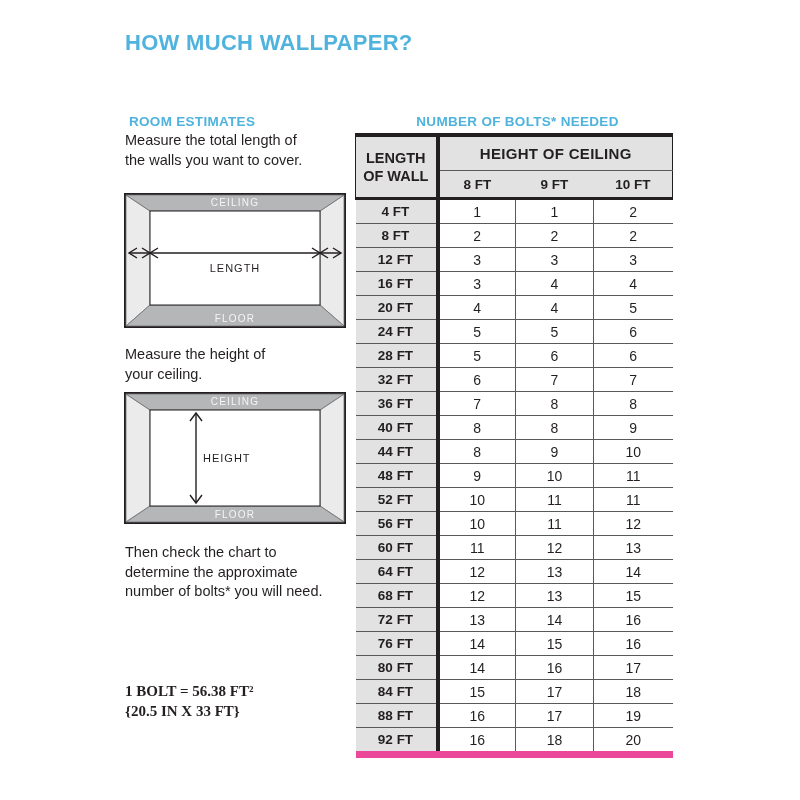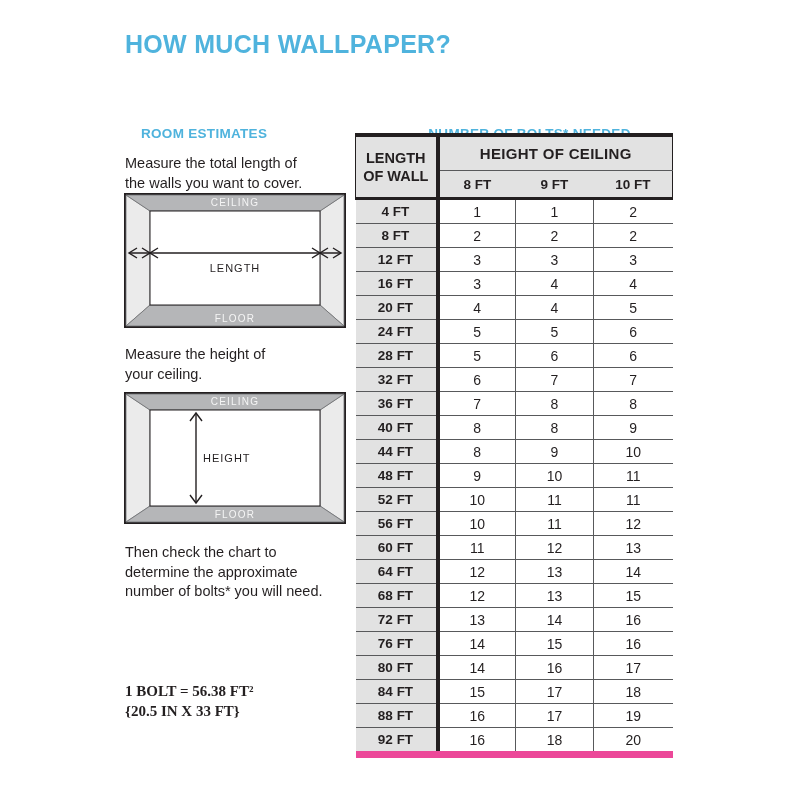--- a/index.html
+++ b/index.html
@@ -7,36 +7,36 @@
     position: relative;
     width: 800px;
     height: 800px;
     background: #ffffff;
     font-family: "Liberation Sans", "DejaVu Sans", sans-serif;
     color: var(--text);
     overflow: hidden;
   }
   .title {
     position: absolute; left: 125px; top: 30px; margin: 0;
-    font-size: 25px; font-weight: bold; letter-spacing: 0.3px;
+    font-size: 22px; font-weight: bold; letter-spacing: 0.3px;
     color: var(--accent);
   }
   .section-heading {
-    position: absolute; margin: 16px;
+    position: absolute; margin: 4px;
     font-size: 13.5px; font-weight: bold; letter-spacing: 0.3px;
     color: var(--accent);
   }
   #room-estimates-heading { left: 125px; top: 110px; }
   #table-heading { left: 355px; top: 110px; width: 317px; text-align: center; }
   .para {
     position: absolute; margin: 0; left: 125px; width: 235px;
     font-size: 14.5px; line-height: 19.5px; color: var(--text);
     white-space: pre-line;
   }
-  #para1 { top: 154px; }
+  #para1 { top: 131px; }
   #para2 { top: 345px; }
   #para3 { top: 543px; }
   .footnote {
     position: absolute; margin: 0; left: 125px; width: 235px;
     font-size: 15px; line-height: 20px; font-weight: bold; color: var(--text);
     white-space: pre-line;
   }
   #bolts-footnote { top: 631px; padding-left: 12px; text-indent: -12px; }
   #bolt-spec { top: 681px; font-family: Liberation Serif, serif; }
 

